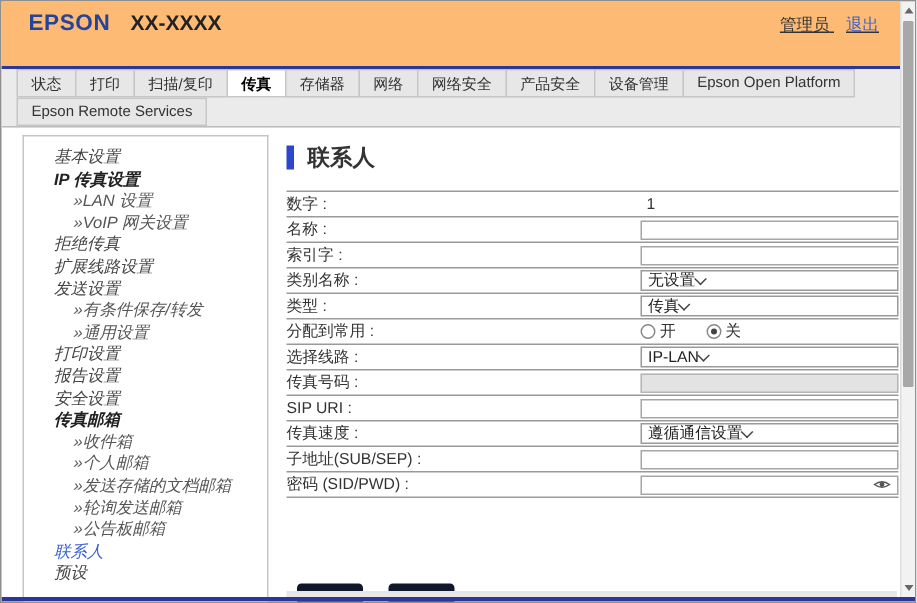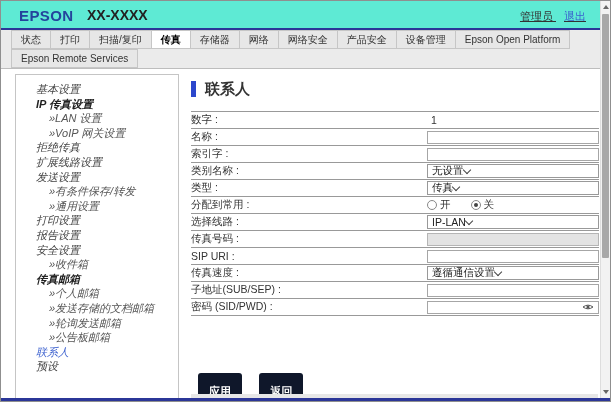--- a/index.html
+++ b/index.html
@@ -1,20 +1,20 @@
 <!DOCTYPE html>
 <html><head>
 <meta charset="utf-8">
 <style>
   * { box-sizing: border-box; margin: 0; padding: 0; }
   html, body { background: #fff; font-family: "Liberation Sans", "DejaVu Sans", sans-serif; }
   .window { position: relative; width: 611px; height: 402px; border: 1px solid #8f8f8f; background: #fff; overflow: hidden; }
 
   
-  .header { position: relative; height: 27px; background: #5eead4; }
+  .header { position: relative; height: 43px; background: #fdba74; }
   .logo { position: absolute; left: 18px; top: 6px; font-size: 15px; font-weight: bold; color: #24449c; letter-spacing: .4px; }
   .model { position: absolute; left: 86px; top: 6px; font-size: 14px; font-weight: bold; color: #222; }
   .header-right { position: absolute; right: 24px; top: 8px; font-size: 11px; color: #333; white-space: nowrap; text-decoration: underline; }
   .logout { color: #3a5fce; margin-left: 8px; cursor: pointer; text-decoration: none; }
   .navline { height: 2px; background: #2b3698; }
 
   
   .tabbar { background: #ebebeb; border-bottom: 1px solid #bdbdbd; padding-left: 10px; }
   .tabrow { display: flex; height: 19px; }
   .tab { display: flex; align-items: center; padding: 0 9px; font-size: 10px; color: #333;
@@ -114,22 +114,22 @@
         <div class="side-item sub">»LAN 设置</div>
         <div class="side-item sub">»VoIP 网关设置</div>
         <div class="side-item ">拒绝传真</div>
         <div class="side-item ">扩展线路设置</div>
         <div class="side-item ">发送设置</div>
         <div class="side-item sub">»有条件保存/转发</div>
         <div class="side-item sub">»通用设置</div>
         <div class="side-item ">打印设置</div>
         <div class="side-item ">报告设置</div>
         <div class="side-item ">安全设置</div>
+        <div class="side-item bold">传真邮箱</div>
         <div class="side-item sub">»收件箱</div>
-        <div class="side-item bold">传真邮箱</div>
         <div class="side-item sub">»个人邮箱</div>
         <div class="side-item sub">»发送存储的文档邮箱</div>
         <div class="side-item sub">»轮询发送邮箱</div>
         <div class="side-item sub">»公告板邮箱</div>
         <div class="side-item active">联系人</div>
         <div class="side-item ">预设</div>
       </div>
     <div class="main">
       <div class="page-title">
         <span class="titlebar"></span>

